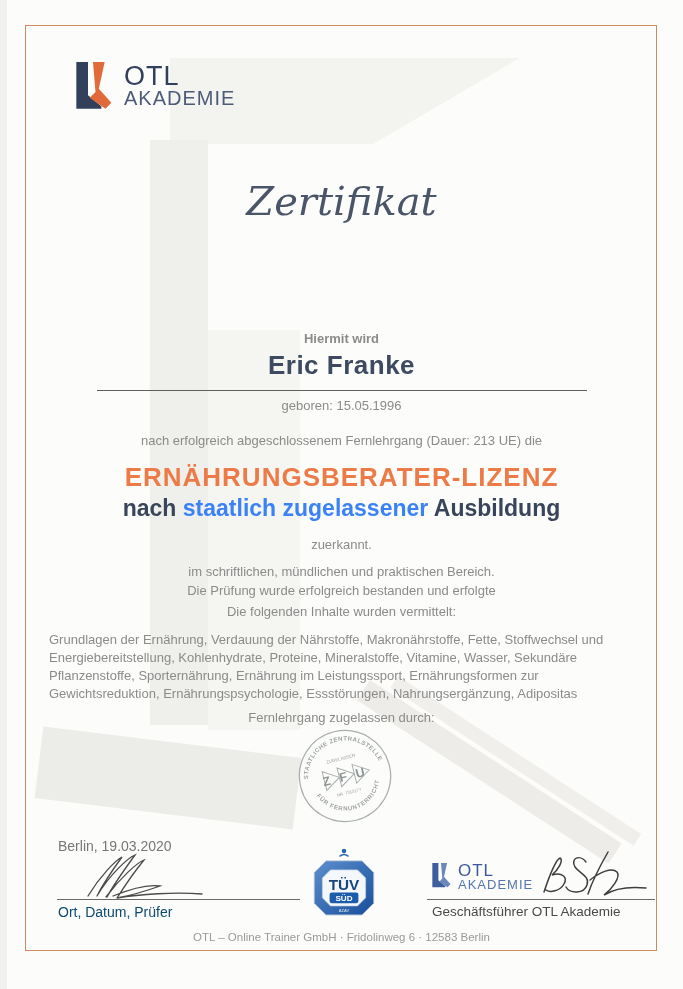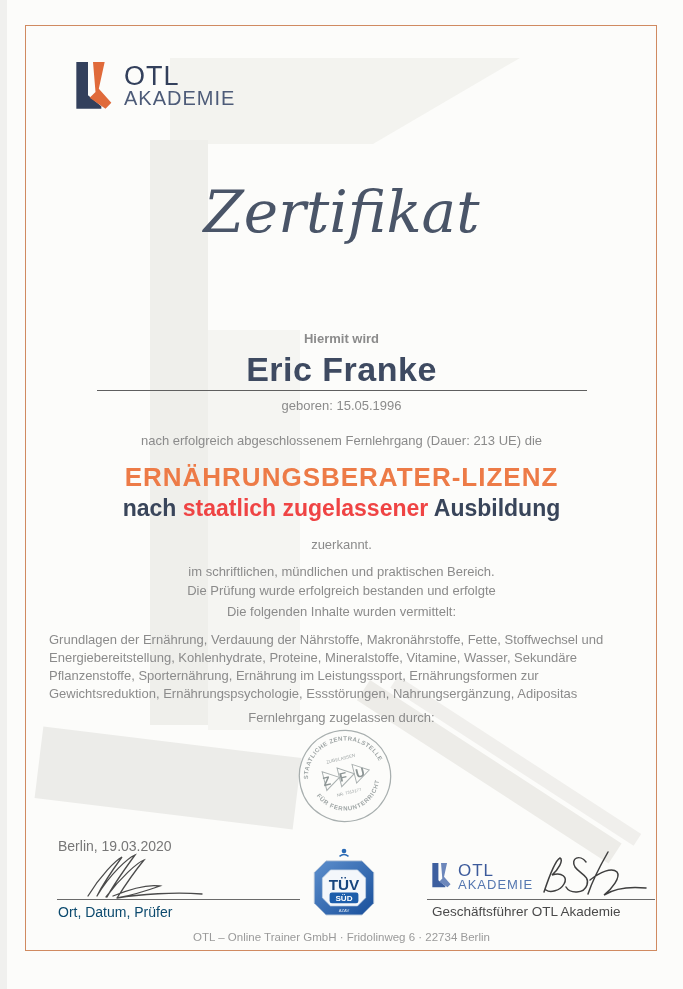--- a/index.html
+++ b/index.html
@@ -32,32 +32,32 @@
     transform:rotate(33deg);transform-origin:left top;}
   .content{z-index:2;}
 
   
   .logo{left:68px;top:55px;display:flex;align-items:flex-start;z-index:2;}
   .logo-text{margin-left:6px;margin-top:8px;line-height:1;}
   .logo-otl{font-weight:normal;font-size:27px;letter-spacing:1px;color:#33405c;}
   .logo-akademie{font-size:20px;letter-spacing:1px;color:#4d5b78;margin-top:-2px;}
 
   .title{top:178px;font-family:"DejaVu Serif",serif;font-style:italic;
-    font-size:58px;color:#4a5568;z-index:2;}
+    font-size:40px;color:#4a5568;z-index:2;}
 
   .t-gray{font-size:13px;color:#8b8b8b;z-index:2;}
   .intro{top:331px;font-weight:bold;}
-  .name{top:350px;font-size:34px;font-weight:bold;color:#3e4a61;letter-spacing:.5px;z-index:2;text-align:center;}
+  .name{top:350px;font-size:26px;font-weight:bold;color:#3e4a61;letter-spacing:.5px;z-index:2;text-align:center;}
   .name-rule{left:97px;top:390px;width:490px;border-top:1px solid #5f5f5f;z-index:2;}
   .born{top:398px;}
   .course-line{top:433px;}
   .license{top:462px;font-size:26px;font-weight:bold;color:#ed7b47;letter-spacing:1px;z-index:2;}
   .subtitle{top:495px;font-size:23px;font-weight:bold;z-index:2;}
   .sub-dark{color:#39455a;}
-  .sub-orange{color:#ef4444;}
+  .sub-orange{color:#3b82f6;}
   .awarded{top:537px;}
   .exam{top:562px;line-height:19px;}
   .contents-intro{top:604px;}
   .contents{left:49px;top:631px;width:585px;
     font-size:13px;line-height:18px;color:#8b8b8b;z-index:2;}
   .approved{top:710px;}
 
   
   .zfu{left:297px;top:728px;width:96px;height:96px;transform:rotate(-14deg);
     opacity:.85;z-index:2;}
@@ -189,14 +189,14 @@
 </div>
 <div class="abs sig-right">
   <svg width="115" height="52" viewBox="0 0 115 52">
     <path d="M6 44 C12 26 18 12 22 10 C26 12 20 22 14 27 C24 24 30 29 26 36 C22 43 12 45 8 42 M48 14 C42 6 32 10 37 19 C42 26 52 28 49 37 C46 46 32 46 28 39 M70 4 C62 18 54 34 50 46 M52 32 C62 24 74 19 79 24 C83 29 74 41 66 47 C74 42 88 38 108 40" stroke="#3f3f3f" stroke-width="1.5" fill="none" stroke-linecap="round"></path>
   </svg>
 </div>
 <div class="abs sig-line-right"></div>
 <div class="abs sig-label-right">Geschäftsführer OTL Akademie</div>
 
 <div class="abs footer">
-  <div>OTL – Online Trainer GmbH · Fridolinweg 6 · 22734 Berlin</div>
+  <div>OTL – Online Trainer GmbH · Fridolinweg 6 · 12583 Berlin</div>
 </div>
 
 </body></html>

